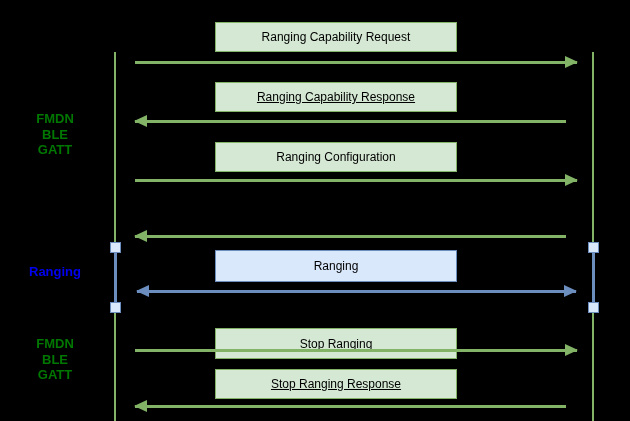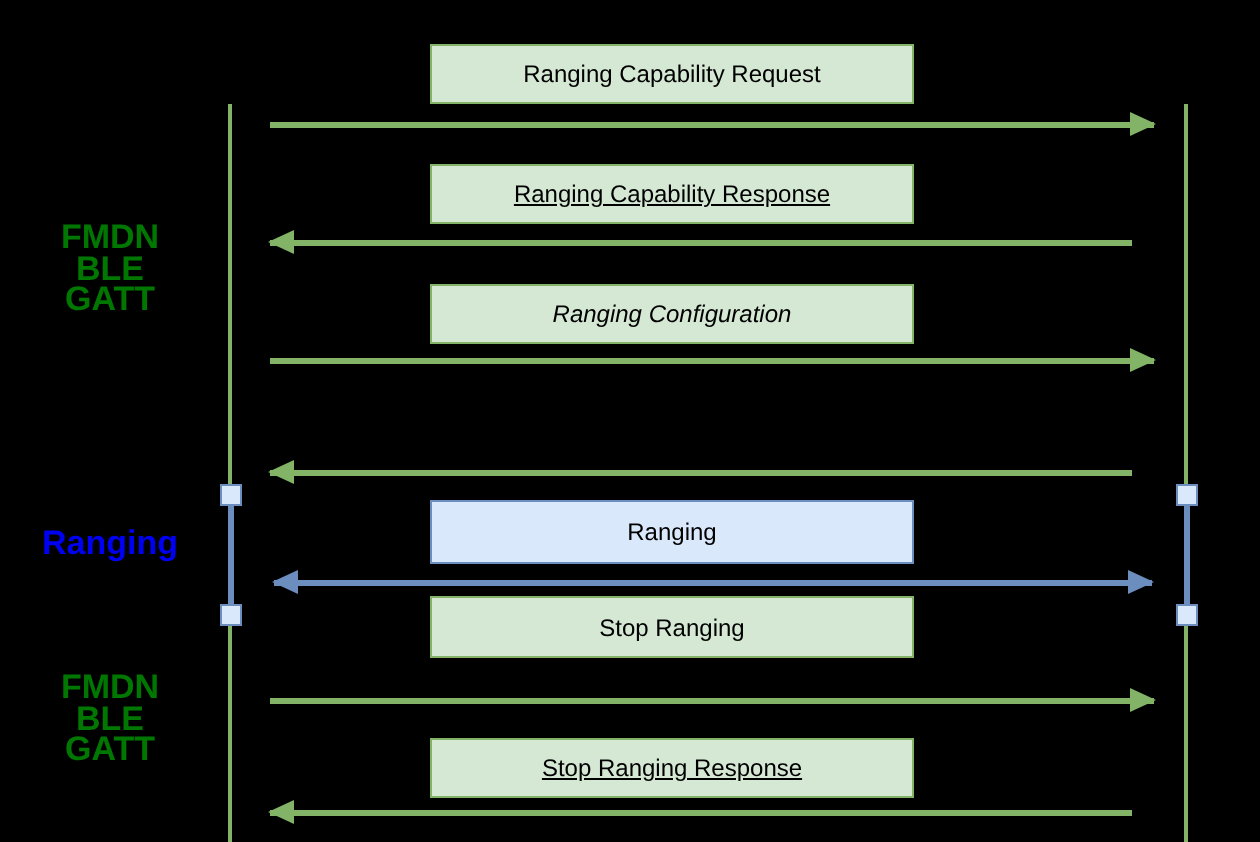--- a/index.html
+++ b/index.html
@@ -32,21 +32,21 @@
         border-top:6.5px solid transparent;border-bottom:6.5px solid transparent;}
   .head.right{right:-1px;}
   .head.left{left:-1px;}
   .arrow.green .head.right{border-left:13px solid #82b366;}
   .arrow.green .head.left{border-right:13px solid #82b366;}
   .arrow.blue .head.right{border-left:13px solid #6c8ebf;}
   .arrow.blue .head.left{border-right:13px solid #6c8ebf;}
   
   .side-label{
     position:absolute;left:14px;width:82px;text-align:center;
-    font-weight:bold;font-size:17px;line-height:15.5px;
+    font-weight:bold;font-size:13px;line-height:15.5px;
   }
   .side-label.green{color:#007700;}
   .side-label.blue{color:#0000f2;}
 </style>
 </head>
 <body>
 
 <div id="canvas">
 
   <div class="lifeline-seg" style="left:114px;top:52px;height:191px;"></div>
@@ -80,39 +80,39 @@
     <div class="shaft"></div>
     <div class="head right"></div>
   </div>
 
   <div class="msg-box green" style="top:82px;height:30px;text-decoration:underline;">Ranging Capability Response</div>
   <div class="arrow green" style="left:135px;top:120px;width:431px;">
     <div class="shaft"></div>
     <div class="head left"></div>
   </div>
 
-  <div class="msg-box green" style="top:142px;height:30px;font-style:italic;">Ranging Configuration</div>
+  <div class="msg-box green" style="top:142px;height:30px;">Ranging Configuration</div>
   <div class="arrow green" style="left:135px;top:179px;width:442px;">
     <div class="shaft"></div>
     <div class="head right"></div>
   </div>
 
   <div class="arrow green" style="left:135px;top:235px;width:431px;">
     <div class="shaft"></div>
     <div class="head left"></div>
   </div>
 
   <div class="msg-box blue" style="top:250px;height:32px;">Ranging</div>
   <div class="arrow blue" style="left:137px;top:290px;width:439px;">
     <div class="shaft"></div>
     <div class="head left"></div>
     <div class="head right"></div>
   </div>
 
-  <div class="msg-box green" style="top:298px;height:31px;text-align:center;">Stop Ranging</div>
+  <div class="msg-box green" style="top:328px;height:31px;text-align:center;">Stop Ranging</div>
   <div class="arrow green" style="left:135px;top:349px;width:442px;">
     <div class="shaft"></div>
     <div class="head right"></div>
   </div>
 
   <div class="msg-box green" style="top:369px;height:30px;text-decoration:underline;">Stop Ranging Response</div>
   <div class="arrow green" style="left:135px;top:405px;width:431px;">
     <div class="shaft"></div>
     <div class="head left"></div>
   </div>

